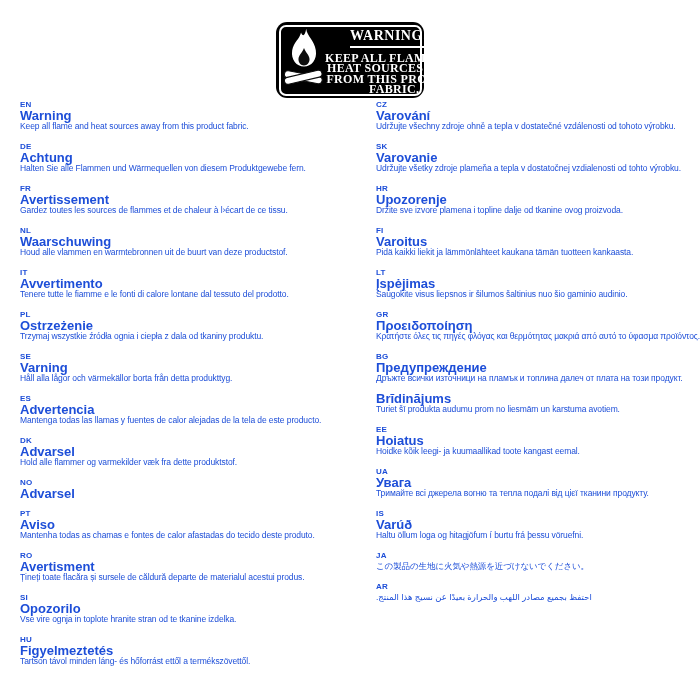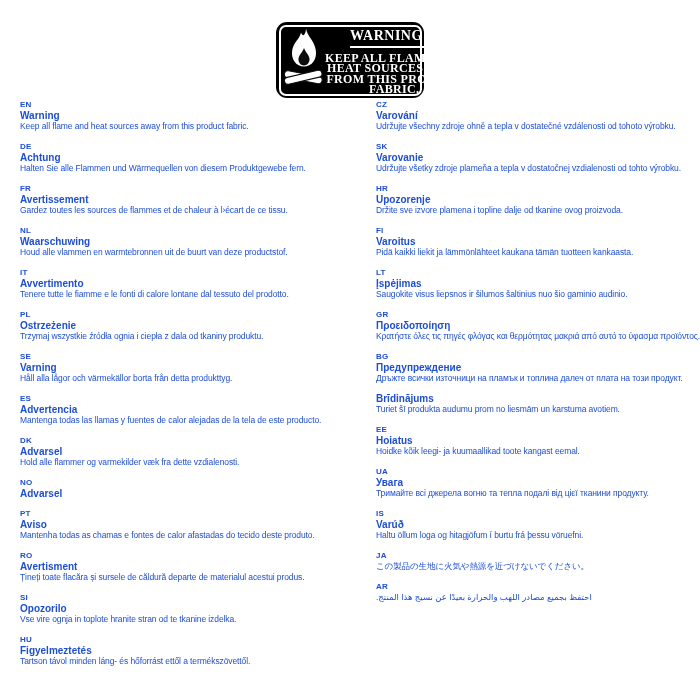--- a/index.html
+++ b/index.html
@@ -75,21 +75,21 @@
   .col-left  { left: 20px;  width: 328px; }
   .col-right { left: 376px; width: 334px; }
   .section { margin-bottom: 9px; }
   .section .code {
     font-size: 8px;
     font-weight: bold;
     line-height: 11px;
     letter-spacing: 0.2px;
   }
   .section .title {
-    font-size: 10px;
+    font-size: 13px;
     font-weight: bold;
     line-height: 11px;
   }
   .section .body {
     font-size: 8.5px;
     line-height: 11px;
     letter-spacing: -0.1px;
     white-space: nowrap;
   }
   .section.align-right {
@@ -164,21 +164,21 @@
         <div class="body">Håll alla lågor och värmekällor borta från detta produkttyg.</div>
       </div>
       <div class="section">
         <div class="code">ES</div>
         <div class="title">Advertencia</div>
         <div class="body">Mantenga todas las llamas y fuentes de calor alejadas de la tela de este producto.</div>
       </div>
       <div class="section">
         <div class="code">DK</div>
         <div class="title">Advarsel</div>
-        <div class="body">Hold alle flammer og varmekilder væk fra dette vzdialenosti.</div>
+        <div class="body">Hold alle flammer og varmekilder væk fra dette produktstof.</div>
       </div>
       <div class="section">
         <div class="code">NO</div>
         <div class="title">Advarsel</div>
       </div>
       <div class="section">
         <div class="code">PT</div>
         <div class="title">Aviso</div>
         <div class="body">Mantenha todas as chamas e fontes de calor afastadas do tecido deste produto.</div>
       </div>

